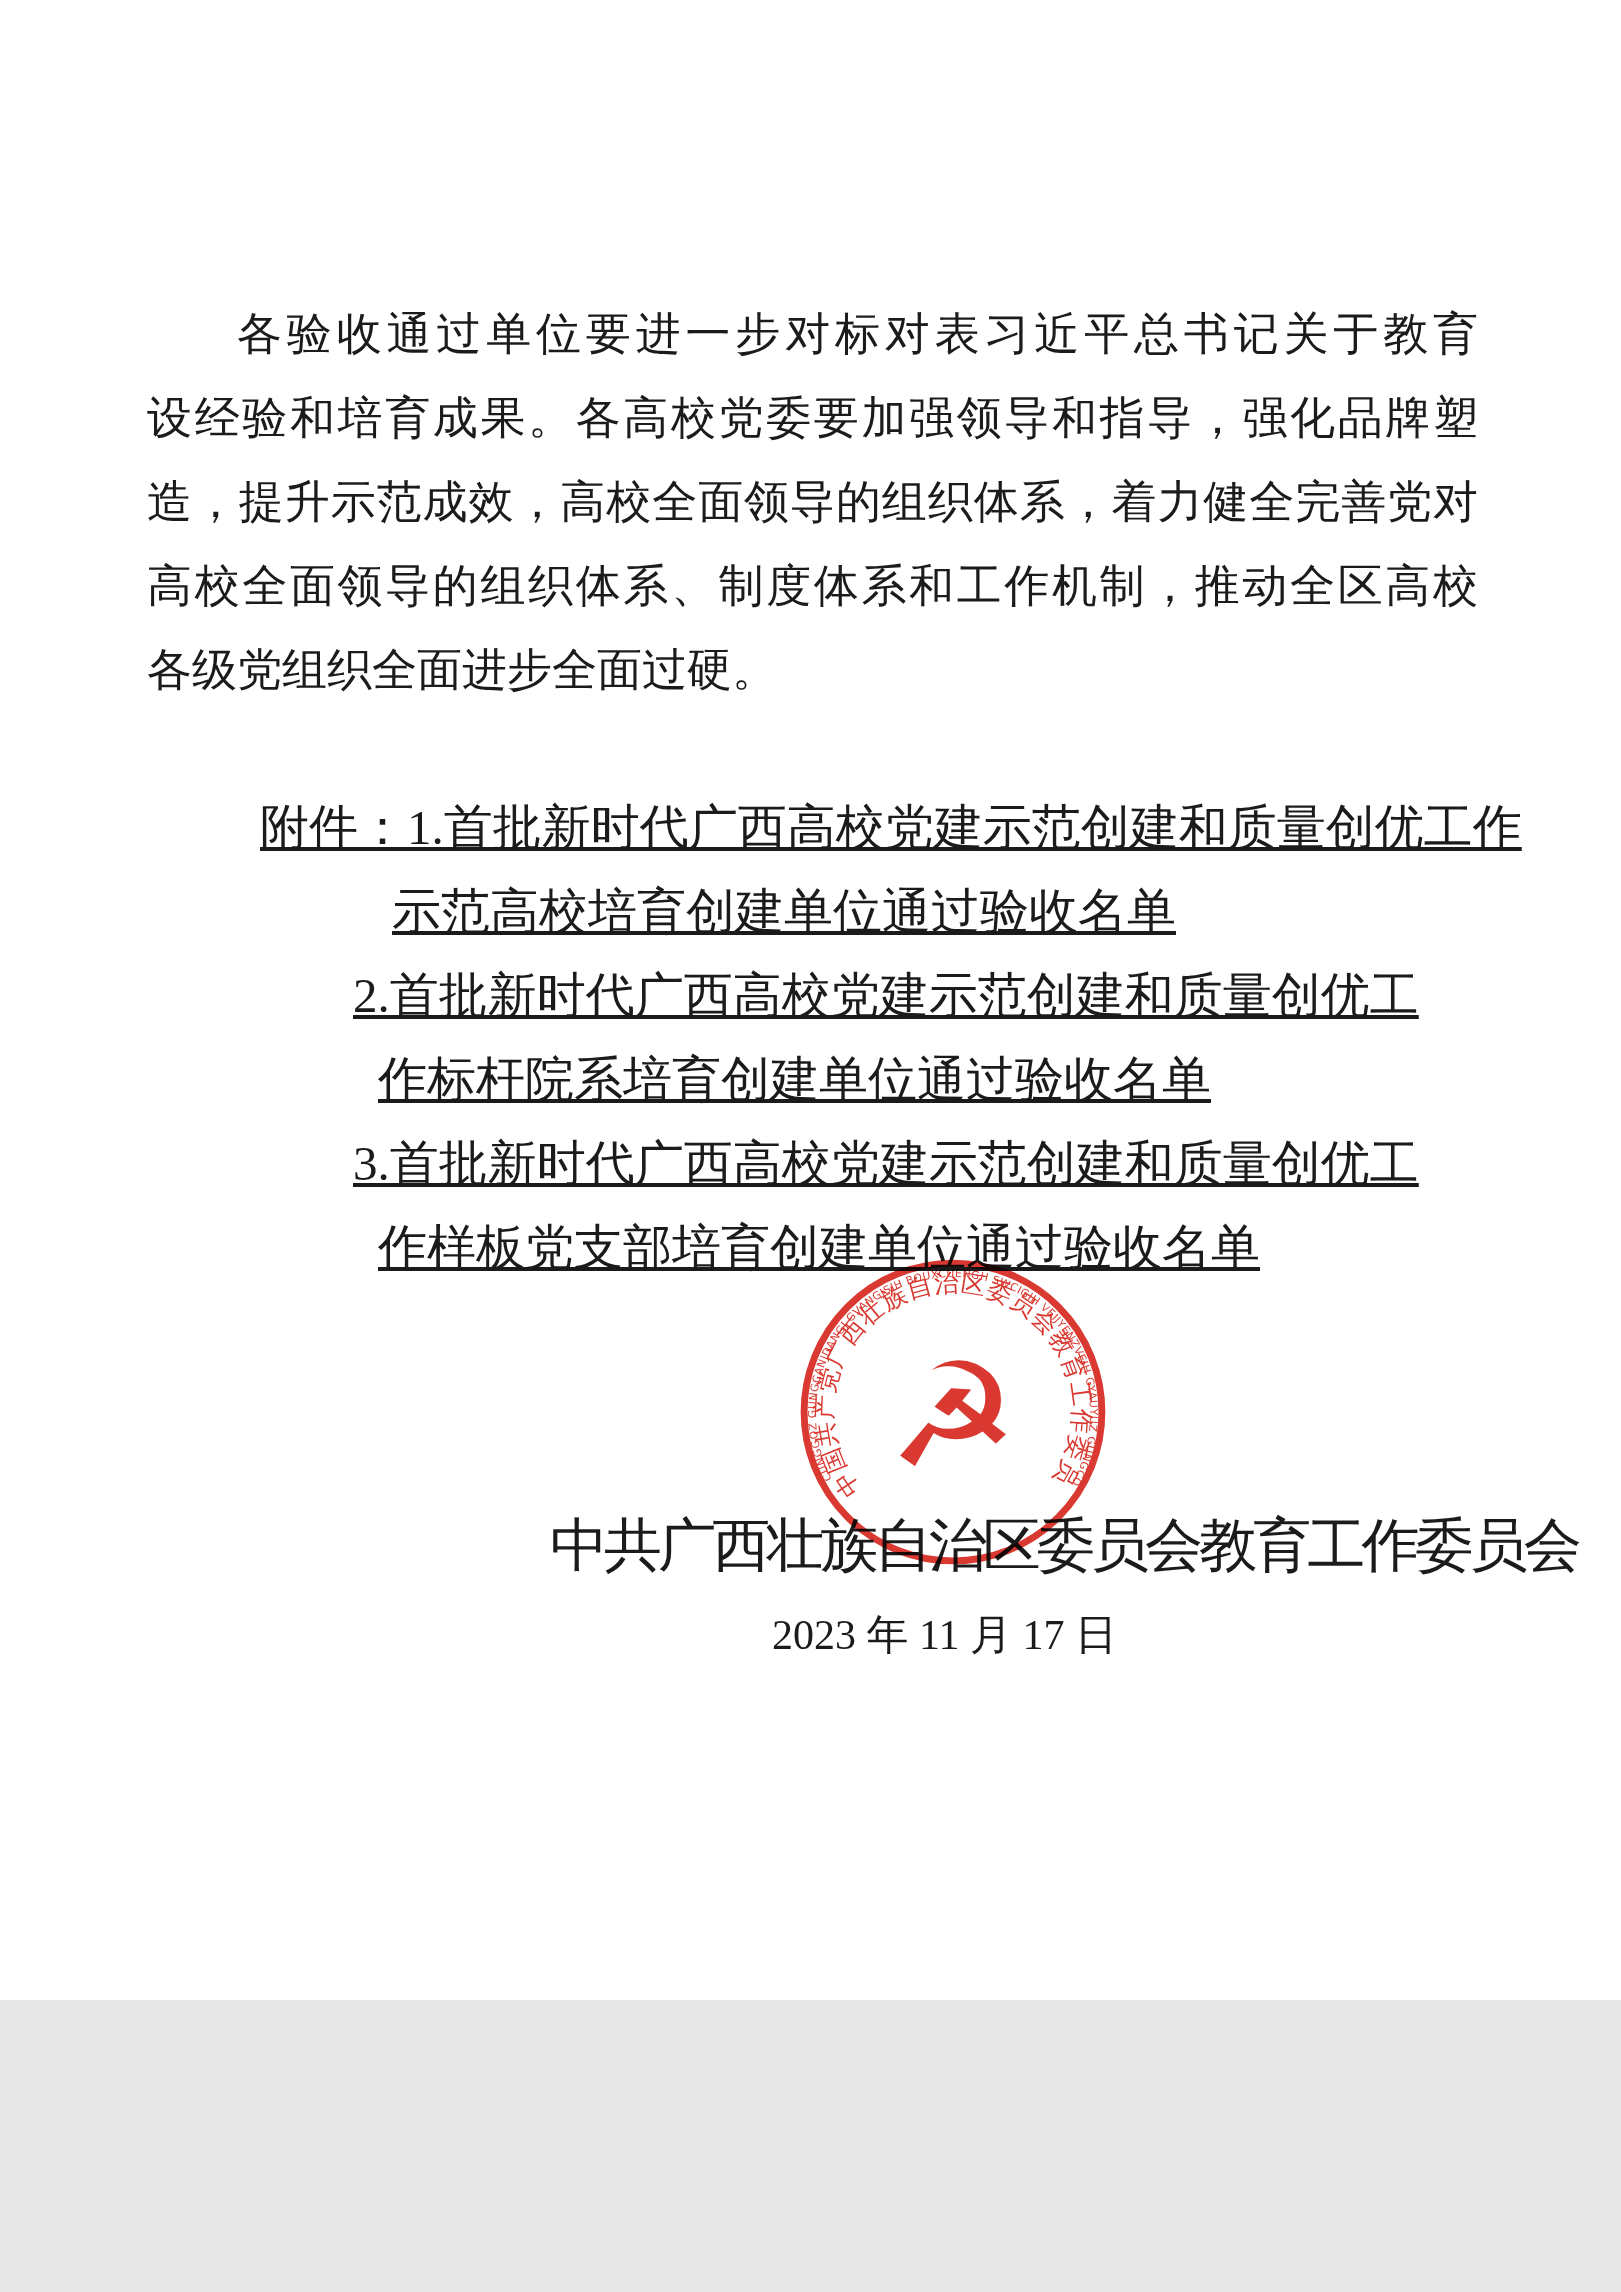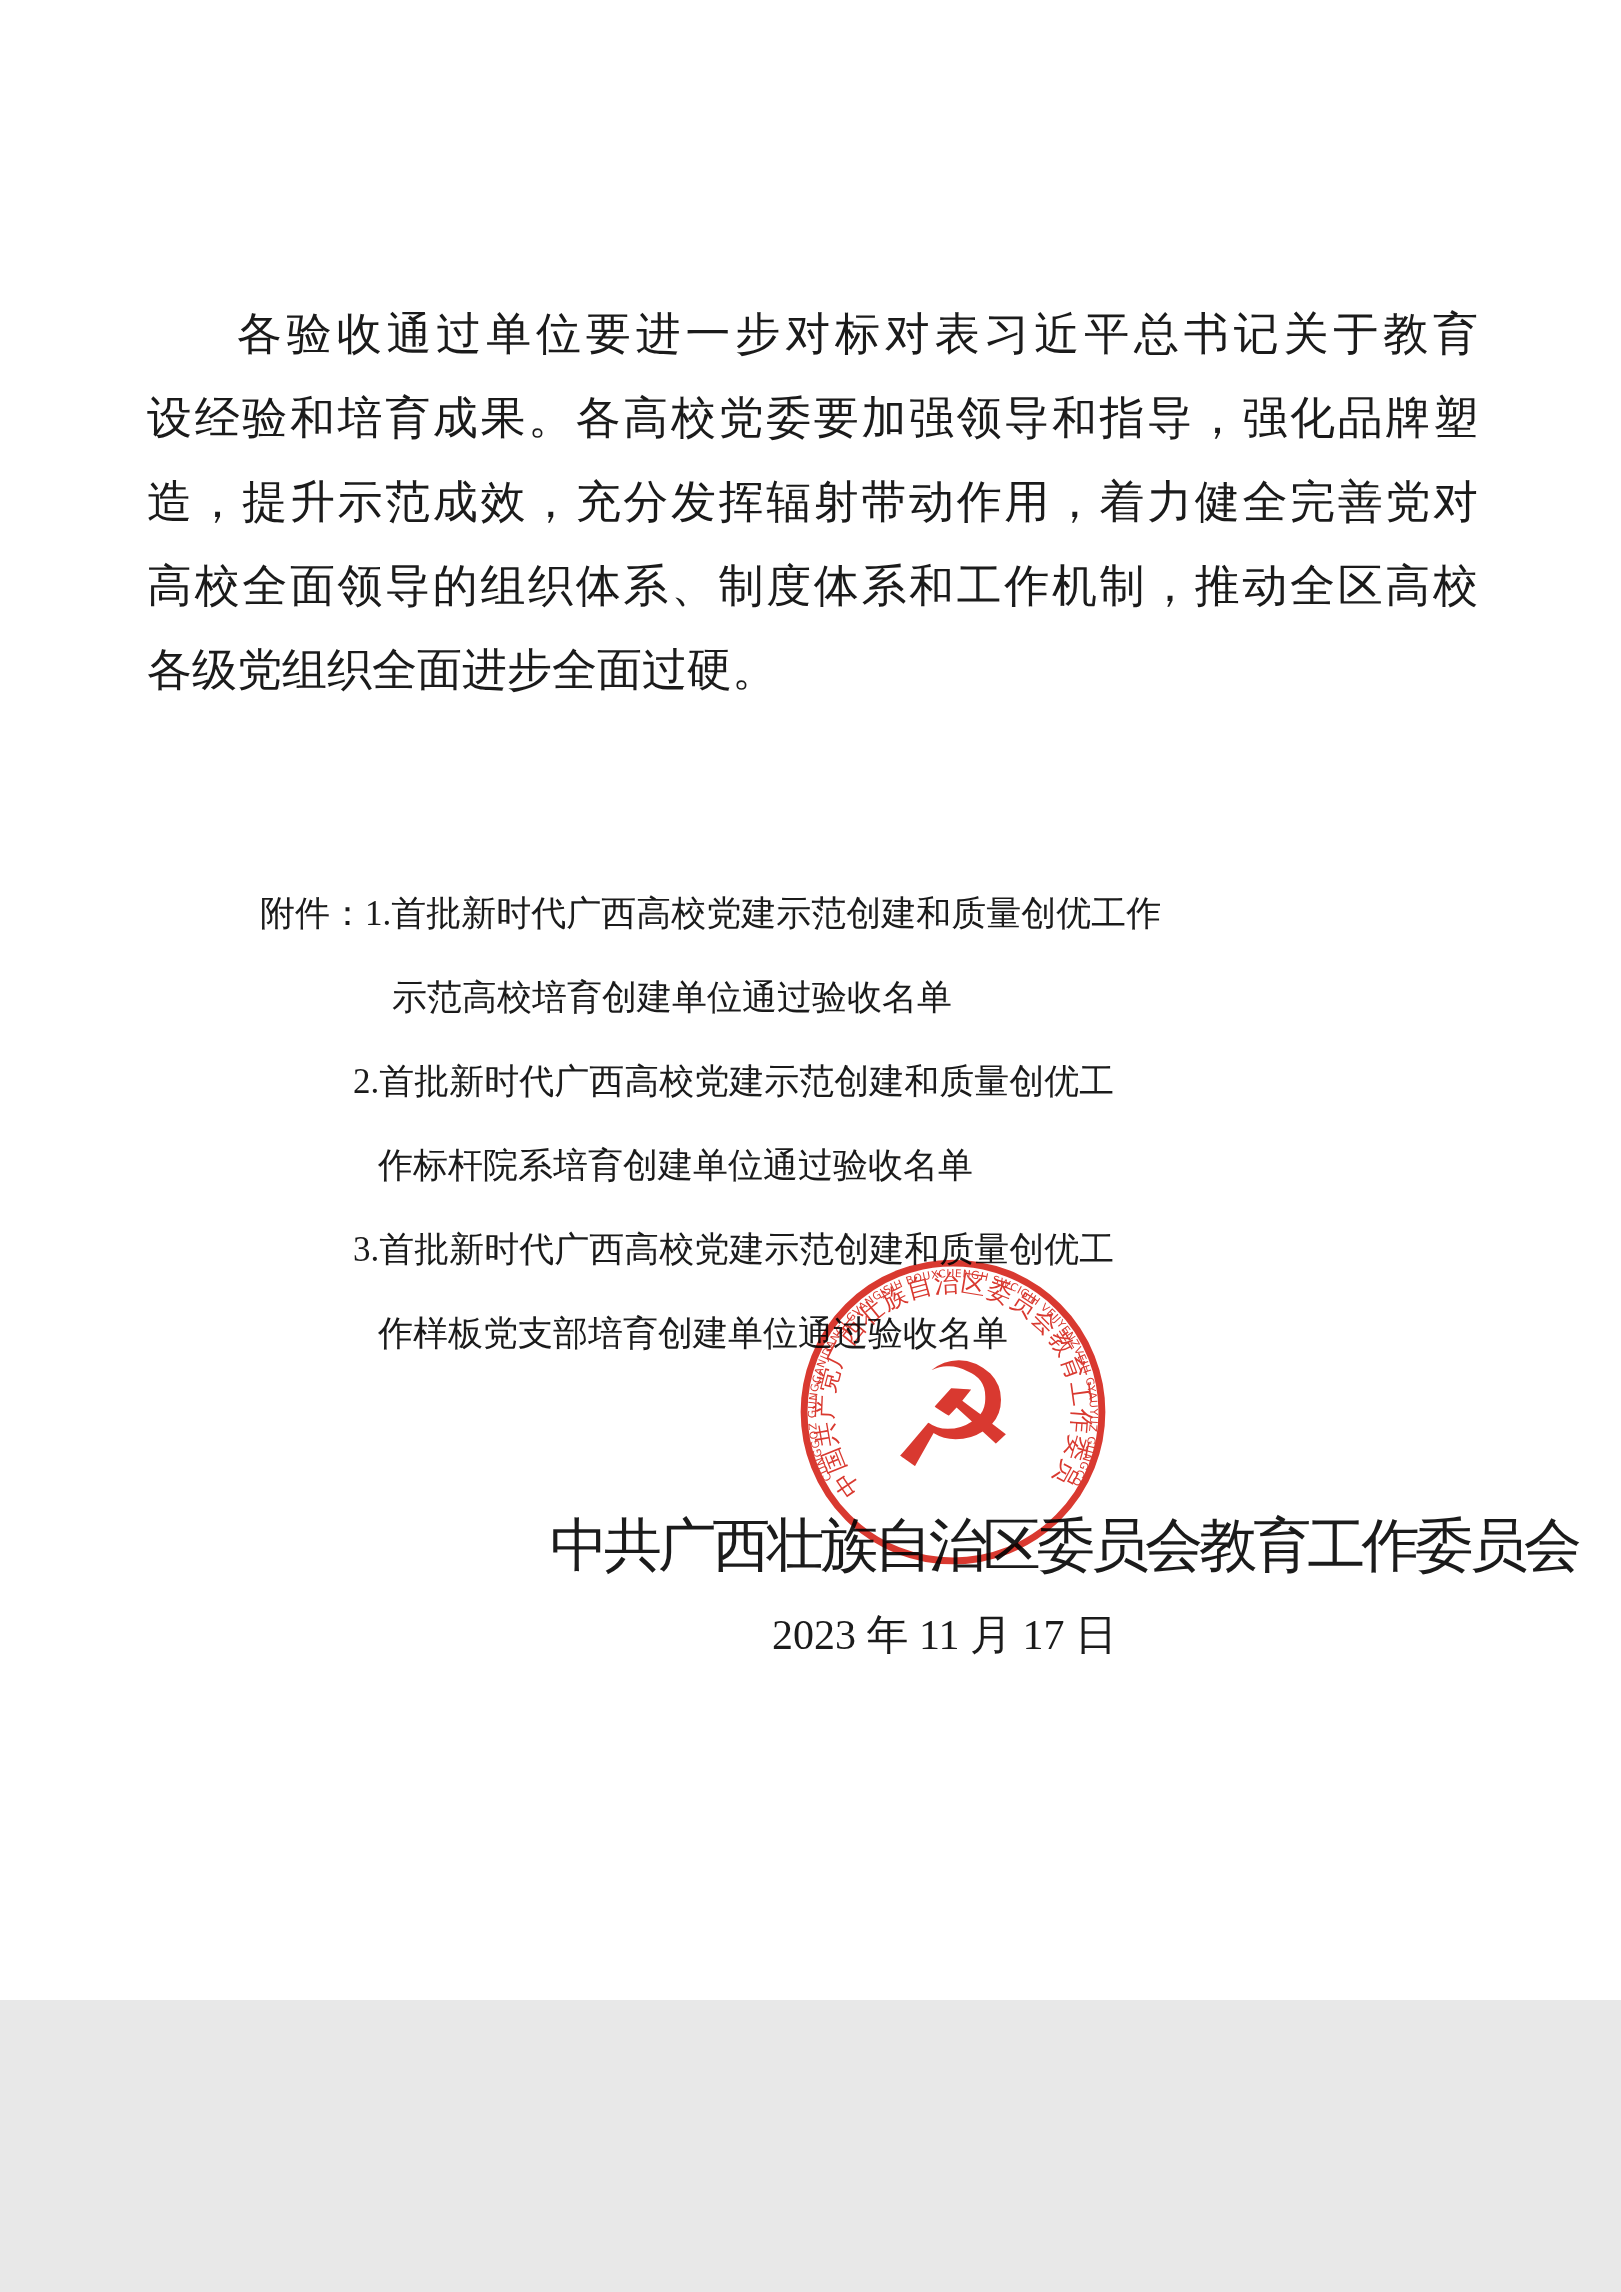--- a/index.html
+++ b/index.html
@@ -19,22 +19,22 @@
   }
   .body-text .line{
     text-align:justify;
     text-align-last:justify;
     white-space:nowrap;
   }
   .body-text .line.first{text-indent:90px;}
   .body-text .line.last{text-align-last:left;white-space:normal;}
   
   .attachment{
-    position:absolute;left:260px;top:872px;width:1274px;
-    font-size:35px;line-height:84px;
+    position:absolute;left:260px;top:786px;width:1274px;
+    font-size:49px;line-height:84px;text-decoration:underline;
   }
   .attachment .a-line{white-space:nowrap;}
   .attachment .ind-wrap1{padding-left:132px;}
   .attachment .ind-num{padding-left:93px;}
   .attachment .ind-wrap{padding-left:118px;}
   
   .signature-org{
     position:absolute;left:550px;top:1507px;
     font-size:58px;letter-spacing:-3.9px;white-space:nowrap;
   }
@@ -63,21 +63,21 @@
   }
 </style>
 </head>
 <body>
 
 <div class="page">
 
   <div class="body-text">
     <div class="line first">各验收通过单位要进一步对标对表习近平总书记关于教育</div>
     <div class="line">设经验和培育成果。各高校党委要加强领导和指导，强化品牌塑</div>
-    <div class="line">造，提升示范成效，充分发挥辐射带动作用，着力健全完善党对</div>
+    <div class="line">造，提升示范成效，高校全面领导的组织体系，着力健全完善党对</div>
     <div class="line">高校全面领导的组织体系、制度体系和工作机制，推动全区高校</div>
     <div class="line last">各级党组织全面进步全面过硬。</div>
   </div>
 
   <div class="attachment">
     <div class="a-line">附件：1.首批新时代广西高校党建示范创建和质量创优工作</div>
     <div class="a-line ind-wrap1">示范高校培育创建单位通过验收名单</div>
     <div class="a-line ind-num">2.首批新时代广西高校党建示范创建和质量创优工</div>
     <div class="a-line ind-wrap">作标杆院系培育创建单位通过验收名单</div>
     <div class="a-line ind-num">3.首批新时代广西高校党建示范创建和质量创优工</div>

